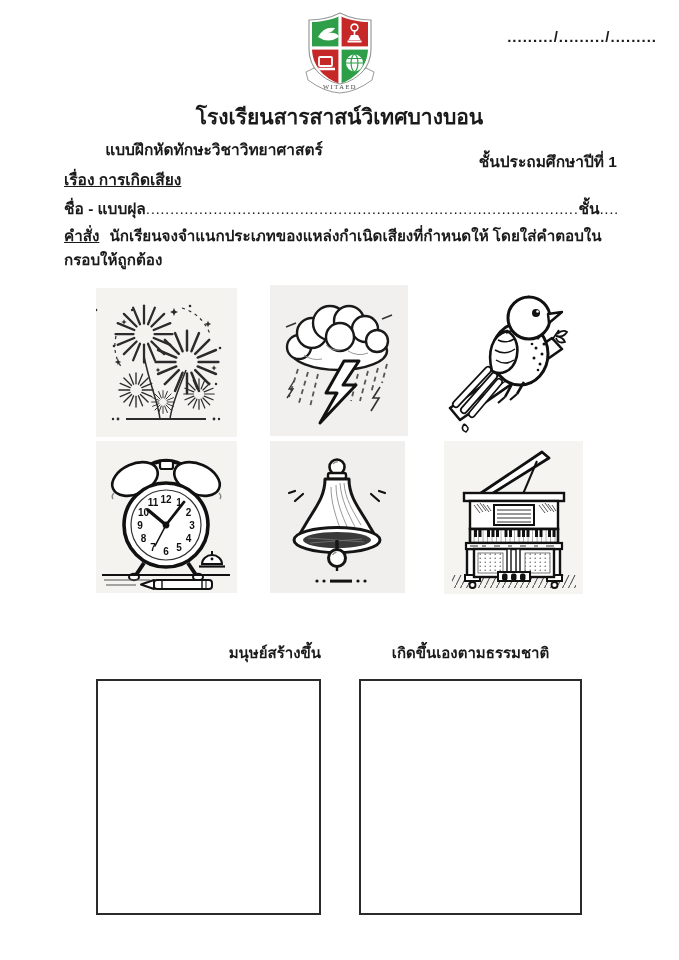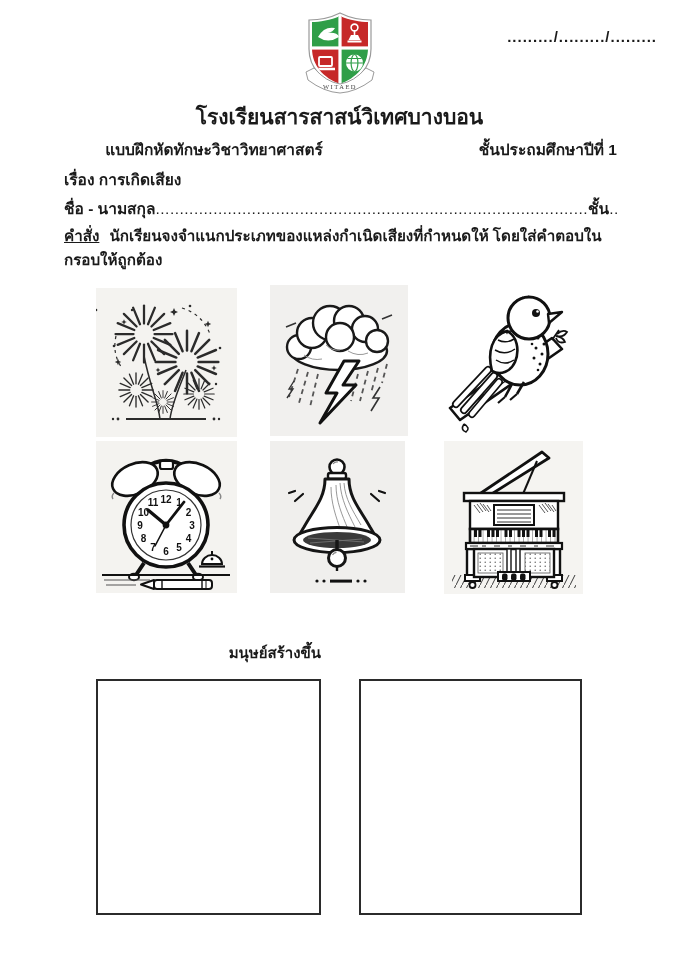--- a/index.html
+++ b/index.html
@@ -16,22 +16,22 @@
   .date-line{
     top:28px;right:22px;width:160px;text-align:right;
     font-size:15px;font-weight:700;letter-spacing:1px;white-space:nowrap;
   }
   .meta-row{
     left:64px;top:137px;width:553px;display:flex;
     font-size:15.5px;font-weight:600;white-space:nowrap;
   }
   .meta-row .m1{flex:0 0 300px;text-align:center;}
   .meta-row .m2{flex:0 0 115px;}
-  .meta-row .m3{flex:1;text-align:right;}
-  .topic{left:64px;top:167px;font-size:15.5px;font-weight:600;}
+  .meta-row .m3{flex:1;text-align:right;margin-top:12px;}
+  .topic{left:64px;top:167px;font-size:15.5px;font-weight:600;text-decoration:underline;}
   .name-row{
     left:64px;top:196px;width:555px;font-size:15.5px;font-weight:600;
     white-space:nowrap;overflow:hidden;
   }
   .name-row .dots{font-weight:400;letter-spacing:0.5px;}
   .instruction{left:64px;top:224px;width:560px;font-size:15.2px;font-weight:700;}
   .instruction .cmd{text-decoration:underline;margin-right:10px;text-align:center;}
   .fig{line-height:0;}
   .fig svg{display:block;}
   .cat-label{top:641px;text-align:center;font-size:15px;font-weight:600;}
@@ -91,21 +91,21 @@
 
   <div class="abs title">โรงเรียนสารสาสน์วิเทศบางบอน</div>
 
   <div class="abs meta-row">
     <span class="m1">แบบฝึกหัดทักษะวิชาวิทยาศาสตร์</span>
     <span class="m3">ชั้นประถมศึกษาปีที่ 1</span>
   </div>
 
   <div class="abs topic">เรื่อง การเกิดเสียง</div>
 
-  <div class="abs name-row"><span>ชื่อ - นามสกุล</span><span class="dots">..........................................................................................</span><span>ชั้น</span><span class="dots">..........</span>
+  <div class="abs name-row"><span>ชื่อ - แบบฝุล</span><span class="dots">..........................................................................................</span><span>ชั้น</span><span class="dots">..........</span>
   </div>
 
   <div class="abs instruction">
     <span class="cmd">คำสั่ง</span><span>นักเรียนจงจำแนกประเภทของแหล่งกำเนิดเสียงที่กำหนดให้ โดยใส่คำตอบในกรอบให้ถูกต้อง</span>
   </div>
 
   <div class="abs fig" style="left:96px;top:288px;">
     <svg width="141" height="149" viewBox="0 0 141 149">
       <rect width="141" height="149" fill="#f4f3f0"></rect>
       <defs>
@@ -366,17 +366,18 @@
       <rect x="81" y="112" width="25" height="20" fill="url(#dotsP)" stroke="#555" stroke-width="0.8"></rect>
 
       <rect x="54" y="131" width="32" height="9" fill="#fff" stroke="#111" stroke-width="2"></rect>
       <rect x="58" y="132.5" width="5.5" height="7" rx="2" fill="#111"></rect>
       <rect x="67" y="132.5" width="5.5" height="7" rx="2" fill="#111"></rect>
       <rect x="76" y="132.5" width="5.5" height="7" rx="2" fill="#111"></rect>
     </svg>
   </div>
 
   <div class="abs cat-label" style="left:96px;width:225px;text-align:right;">มนุษย์สร้างขึ้น</div>
+  <div class="abs cat-label" style="left:359px;width:223px;">เกิดขึ้นเองตามธรรมชาติ</div>
 
   <div class="abs answer-box" style="left:96px;width:221px;"></div>
   <div class="abs answer-box" style="left:359px;width:219px;"></div>
 
 </div>
 
 </body></html>

